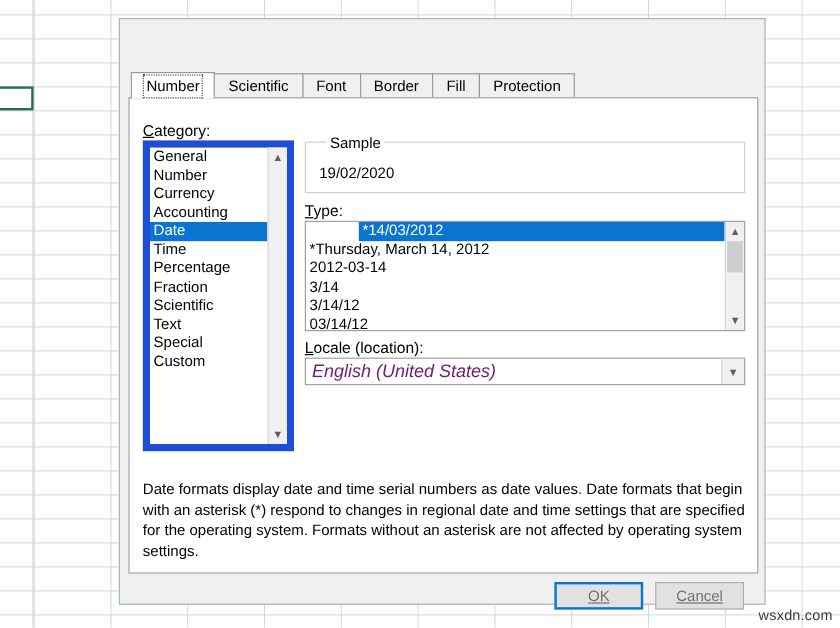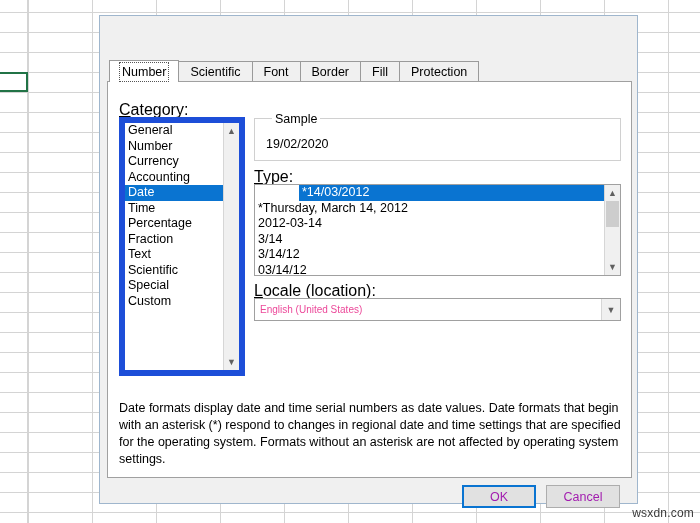--- a/index.html
+++ b/index.html
@@ -75,21 +75,21 @@
     display:block;border:1px dotted #555;padding:0 2px;margin:0 -2px;
     line-height:18px;margin-top:1px;
   }
 
   
   #panel{
     position:absolute;left:7px;top:65px;width:525px;height:397px;
     background:#ffffff;border:1px solid #a0a0a0;box-sizing:border-box;
   }
 
-  .lbl{font-size:16px;color:#000;position:absolute;}
+  .lbl{font-size:13px;color:#000;position:absolute;}
   .lbl u{text-decoration:underline;}
 
   
   #category-label{left:11px;top:19px;}
   #category-list{
     position:absolute;left:11px;top:35px;width:126px;height:259px;
     border:6px solid #1d4ed8;background:#ffffff;box-sizing:border-box;
     display:flex;
   }
   #category-items{flex:1;padding-top:0;overflow:hidden;}
@@ -139,40 +139,41 @@
   }
   .type-item.sel{background:#0a74d1;color:#ffffff;margin-left:44px;}
 
   
   #locale-label{left:146px;top:200px;}
   #locale-combo{
     position:absolute;left:146px;top:216px;width:367px;height:23px;
     border:1px solid #a0a0a0;background:#ffffff;box-sizing:border-box;
     display:flex;align-items:center;
   }
-  #locale-value{font-size:10px;color:#ec4899;padding-left:5px;flex:1;}
+  #locale-value{font-size:15px;color:#701a75;padding-left:5px;flex:1;font-style:italic;}
   #locale-arrow{
     width:19px;height:21px;background:#f0f0f0;border-left:1px solid #d6d6d6;
     display:flex;align-items:center;justify-content:center;
     font-size:9px;color:#606060;box-sizing:border-box;
   }
 
   
   #description{
     position:absolute;left:11px;top:318px;width:502px;
     font-size:12.5px;line-height:17px;color:#000;
   }
 
   
   .dlg-btn{
     position:absolute;width:74px;height:23px;
     background:#e1e1e1;border:1px solid #adadad;box-sizing:border-box;
-    font-size:12.5px;color:#a21caf;
+    font-size:12.5px;color:#737373;
     display:flex;align-items:center;justify-content:center;
     cursor:default;
+    text-decoration:underline;
   }
   #ok-btn{left:362px;top:469px;border:2px solid #0a74d1;}
   #cancel-btn{left:446px;top:469px;}
 </style>
 </head>
 <body>
 
 <div id="sheet">
   <div id="sheet-col-first"></div>
   <div id="active-cell"></div>
@@ -199,22 +200,22 @@
     <div id="category-list">
       <div id="category-items">
         <div class="cat-item">General</div>
         <div class="cat-item">Number</div>
         <div class="cat-item">Currency</div>
         <div class="cat-item">Accounting</div>
         <div class="cat-item sel">Date</div>
         <div class="cat-item">Time</div>
         <div class="cat-item">Percentage</div>
         <div class="cat-item">Fraction</div>
+        <div class="cat-item">Scientific</div>
         <div class="cat-item">Text</div>
-        <div class="cat-item">Scientific</div>
         <div class="cat-item">Special</div>
         <div class="cat-item">Custom</div>
       </div>
       <div class="vscroll">
         <div class="arrow">▲</div>
         <div class="track"></div>
         <div class="arrow">▼</div>
       </div>
     </div>
 

